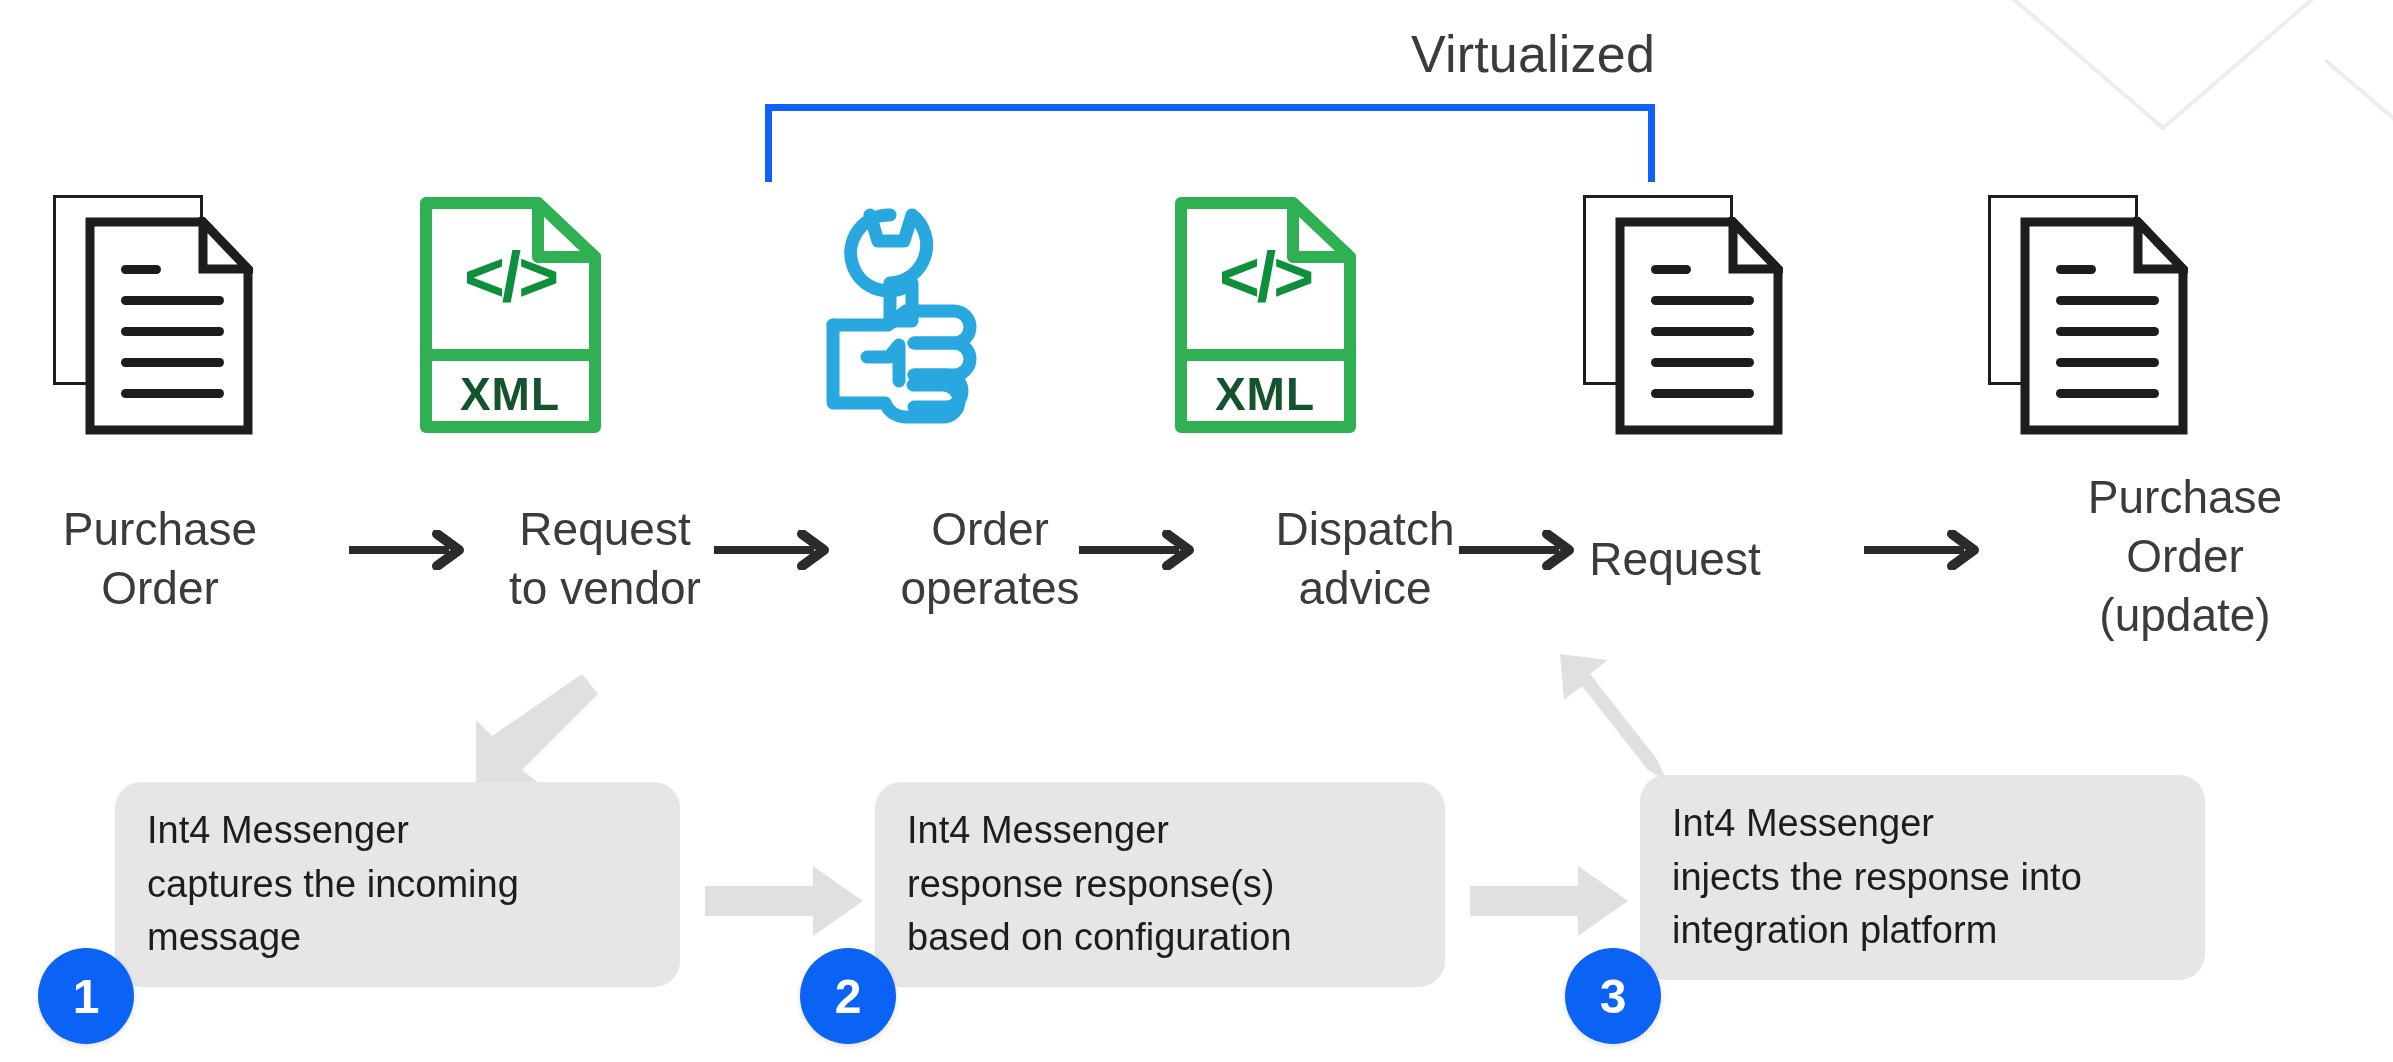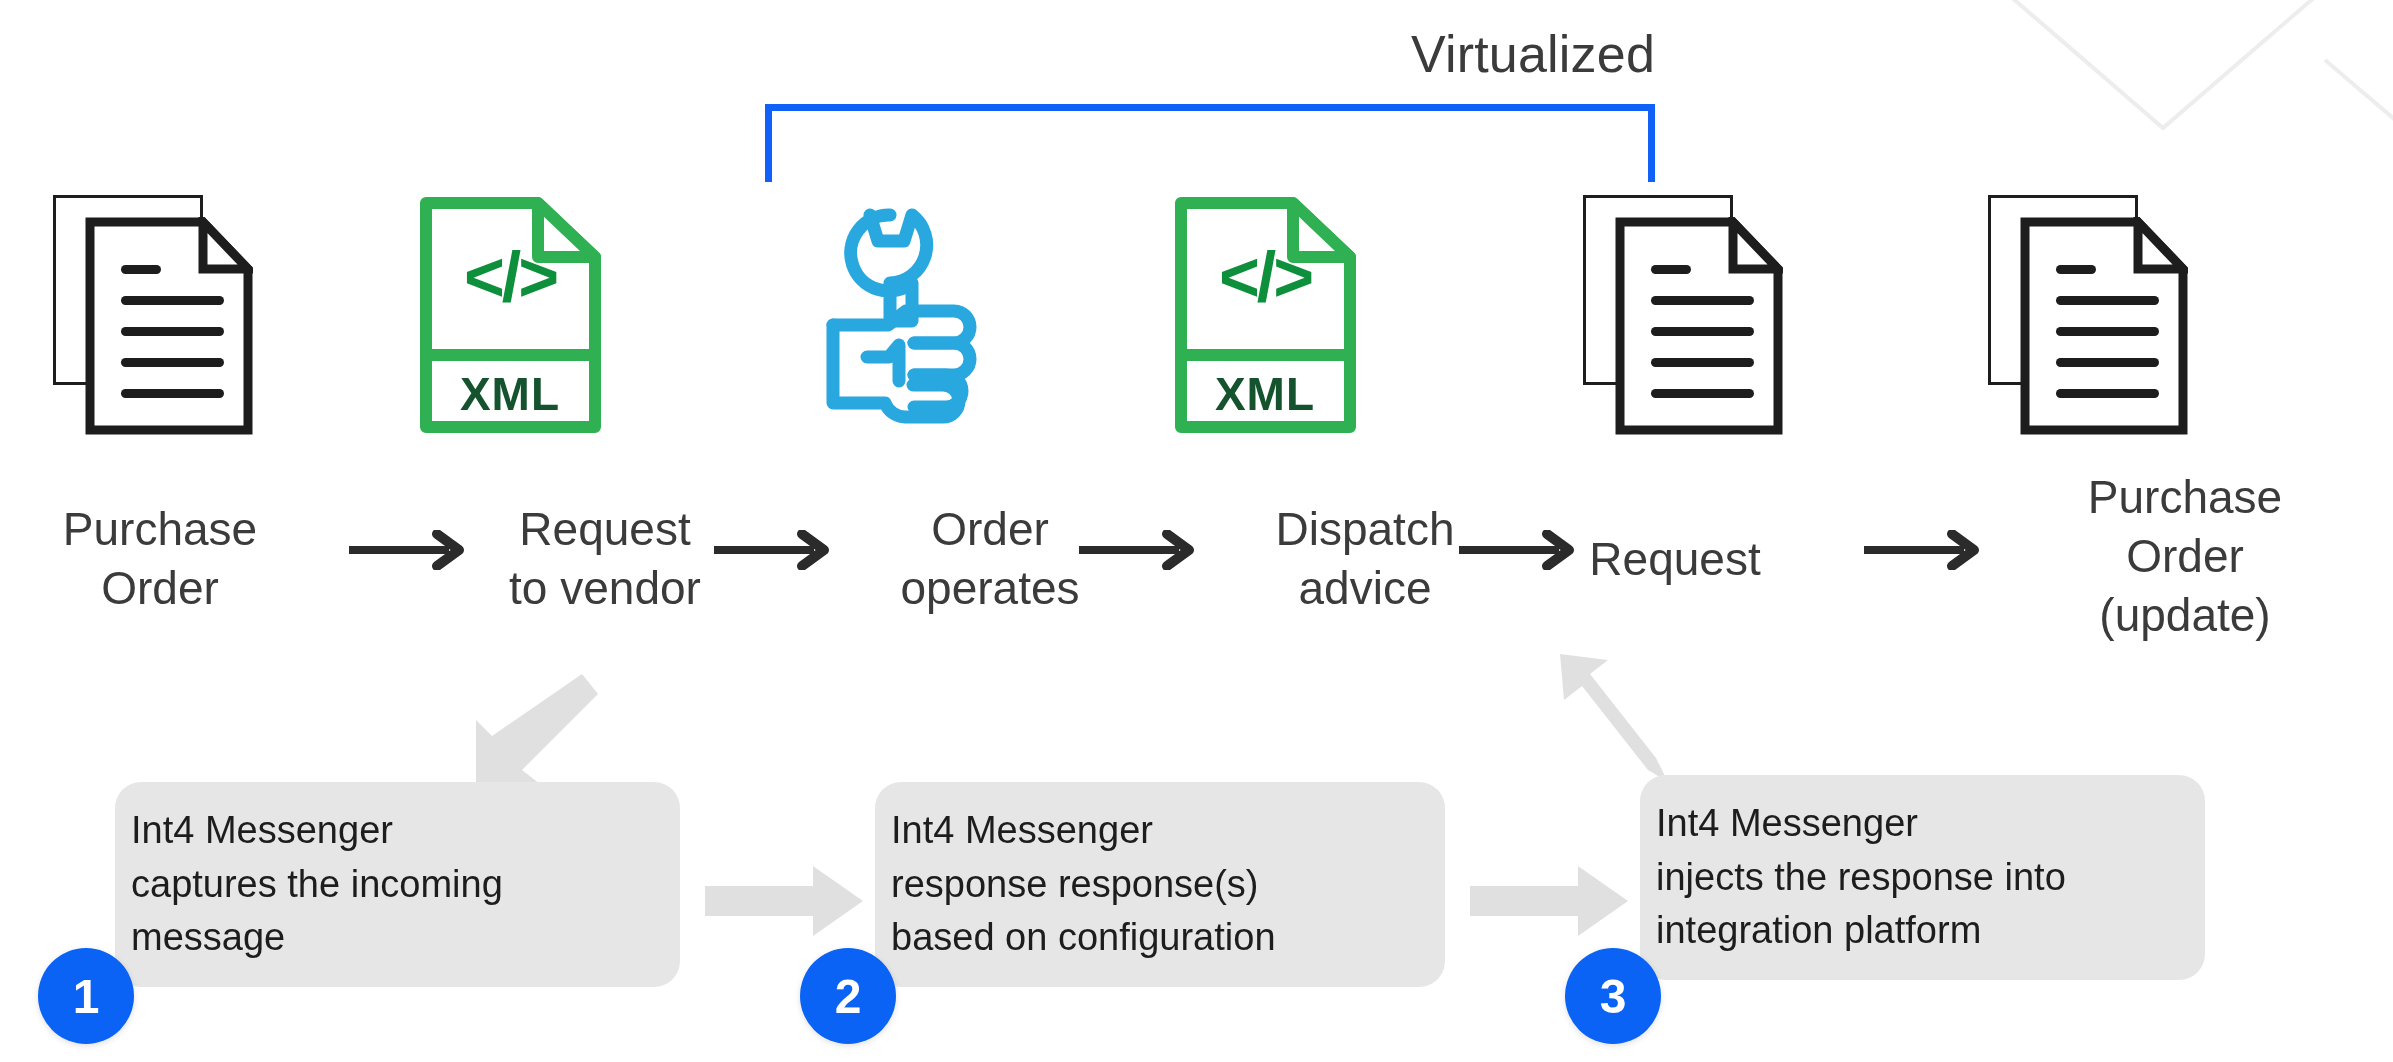--- a/index.html
+++ b/index.html
@@ -72,21 +72,21 @@
     position:absolute;top:500px;width:330px;text-align:center;
     font-size:46px;line-height:1.28;color:#3b3b3b;
   }
 
   
   .stepbox{
     position:absolute;background:#e6e6e6;border-radius:26px;
     box-sizing:border-box;display:flex;align-items:center;
   }
   .stepbox .txt{
-    font-size:38px;line-height:1.42;color:#1d1d1d;padding-left:16px;padding-right:18px;
+    font-size:38px;line-height:1.42;color:#1d1d1d;padding-left:32px;padding-right:18px;
   }
 
   
   .badge{
     position:absolute;width:96px;height:96px;border-radius:50%;
     background:#0a63f5;color:#ffffff;font-size:48px;font-weight:700;
     display:flex;align-items:center;justify-content:center;
     box-shadow:0 2px 6px rgba(0,0,0,.12);
   }
 

